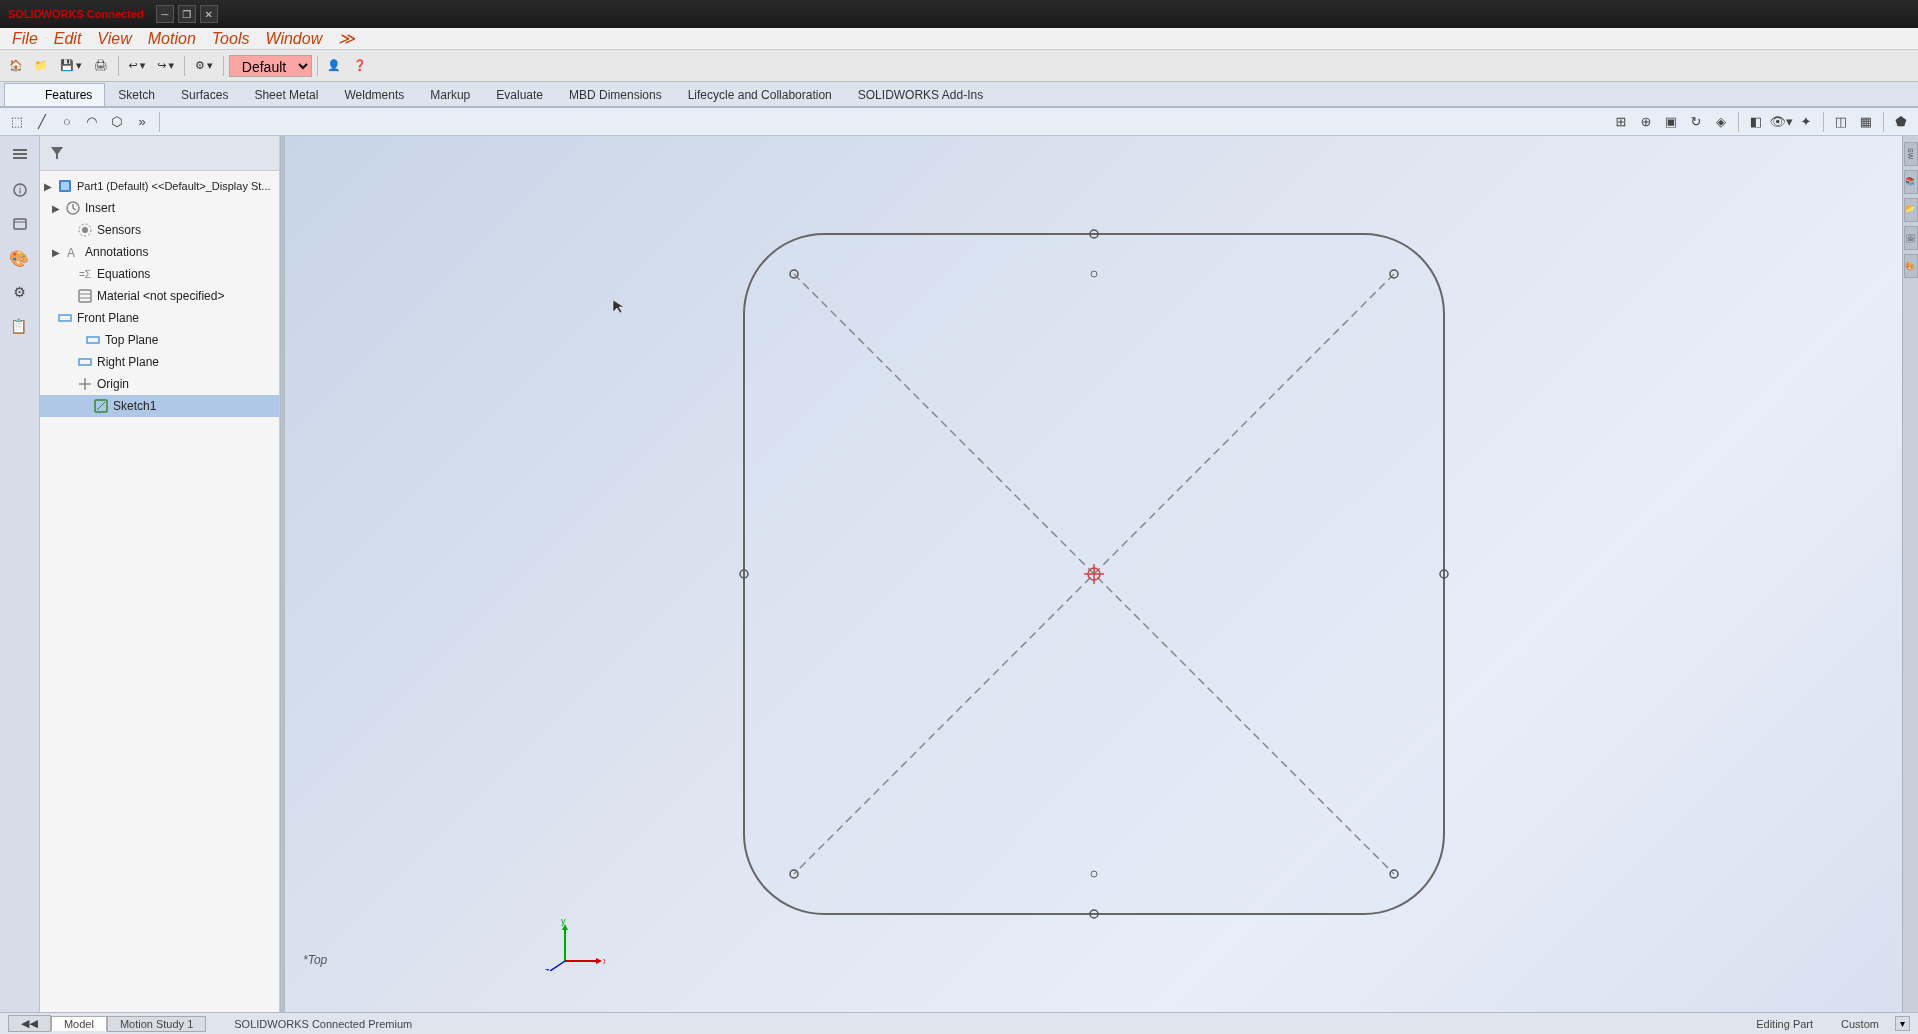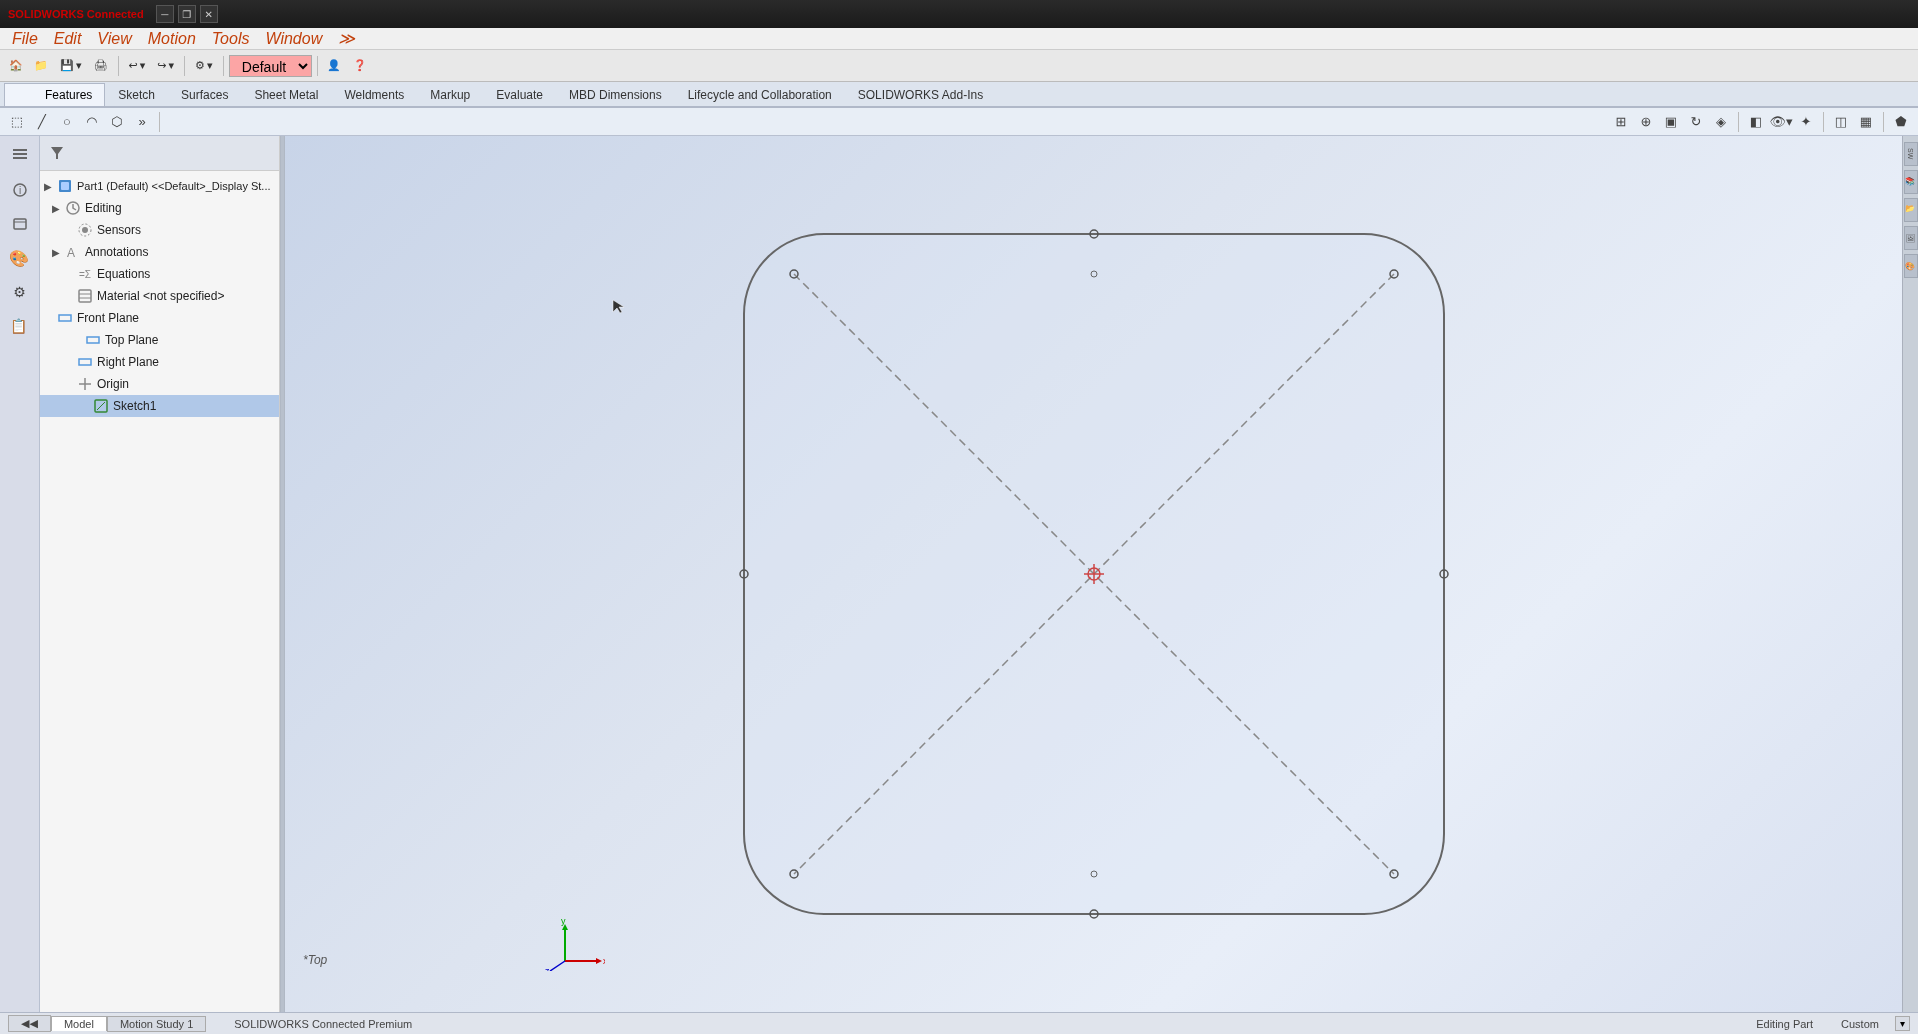--- a/index.html
+++ b/index.html
@@ -470,21 +470,21 @@
       </div>
 
       <div class="tree-item" style="padding-left:12px;">
         <span class="arrow">▶</span>
         <span class="icon">
           <svg width="16" height="16" viewBox="0 0 16 16">
             <circle cx="8" cy="8" r="6" fill="none" stroke="#888" stroke-width="1.5"></circle>
             <polyline points="8,4 8,8 11,10" fill="none" stroke="#888" stroke-width="1.5"></polyline>
           </svg>
         </span>
-        <span>Editing</span>
+        <span>Insert</span>
       </div>
 
       <div class="tree-item" style="padding-left:24px;">
         <span class="arrow" style="visibility:hidden;">▶</span>
         <span class="icon">
           <svg width="16" height="16" viewBox="0 0 16 16">
             <circle cx="8" cy="8" r="3" fill="#888"></circle>
             <circle cx="8" cy="8" r="6" fill="none" stroke="#888" stroke-width="1" stroke-dasharray="2,2"></circle>
           </svg>
         </span>

